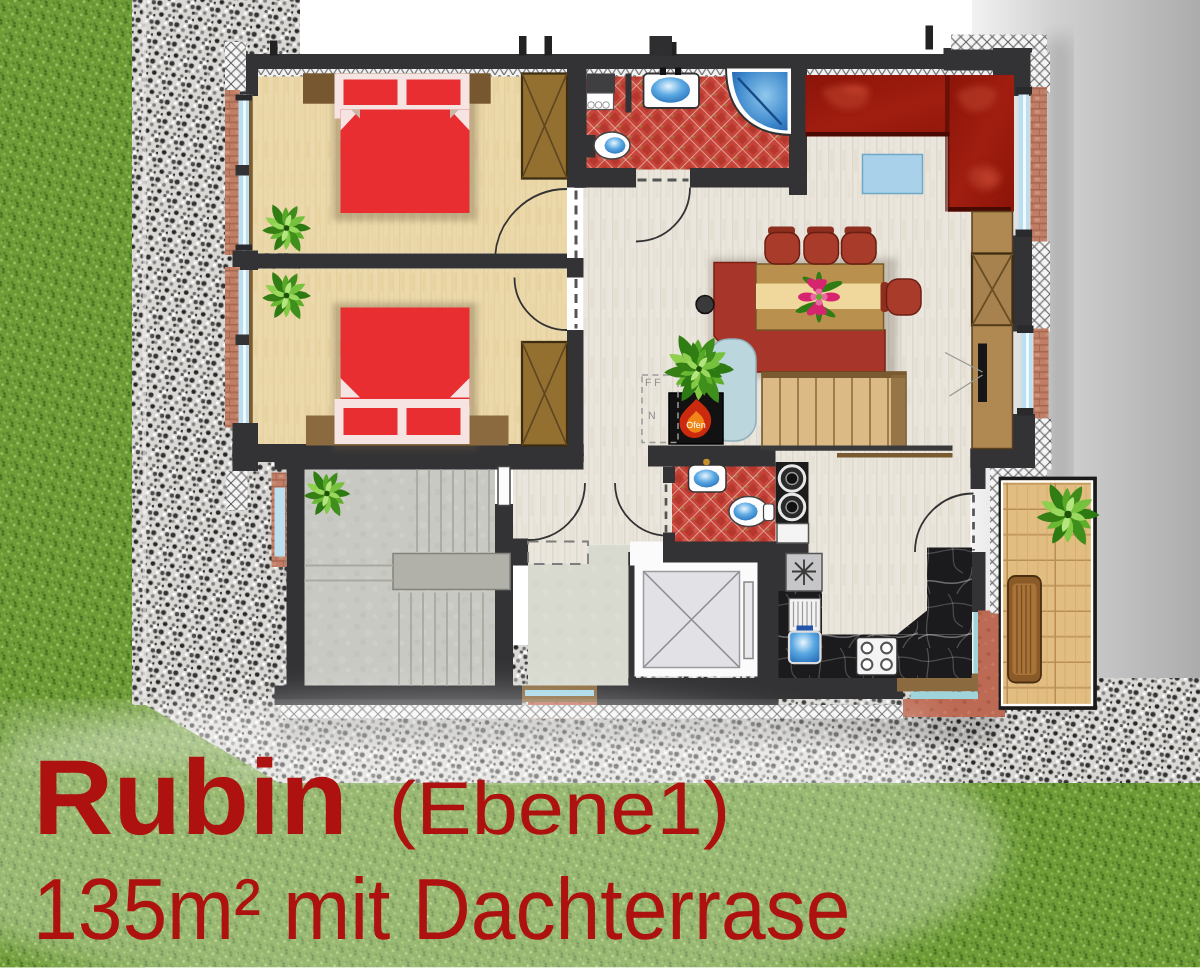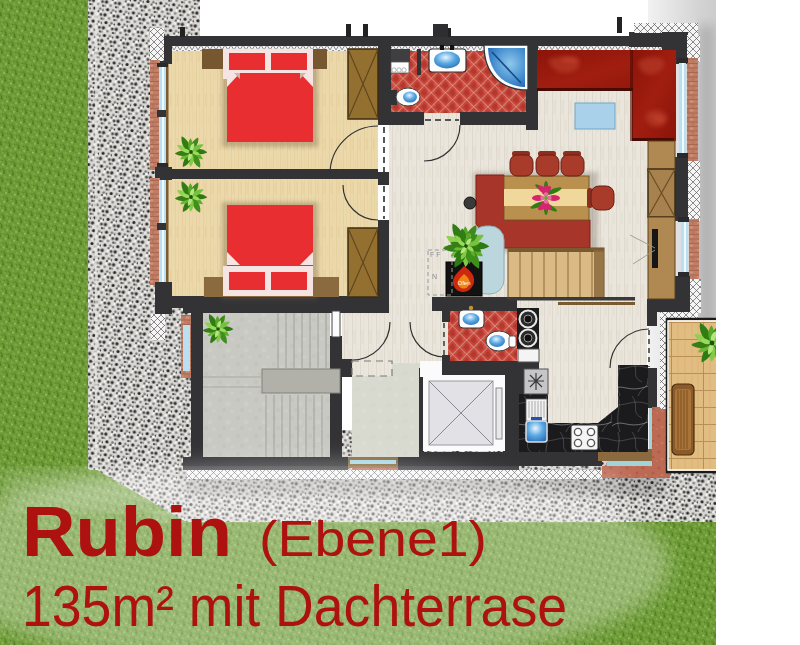--- a/index.html
+++ b/index.html
@@ -1,16 +1,16 @@
 <!DOCTYPE html>
 <html><head>
 <meta charset="utf-8">
 <style>
 html,body{margin:0;padding:0;background:#fff;}
-#wrap{width:716px;height:645px;position:relative;overflow:hidden;font-family:"Liberation Sans",sans-serif;}
+#wrap{width:800px;height:645px;position:relative;overflow:hidden;font-family:"Liberation Sans",sans-serif;}
 </style>
 </head>
 <body>
 <div id="wrap">
 <svg width="800" height="645" viewBox="0 0 800 645">
 <defs>
 <pattern id="grass" width="9" height="9" patternUnits="userSpaceOnUse" patternTransform="rotate(12)">
   <rect width="9" height="9" fill="#6f9c37"></rect>
   <circle cx="2" cy="2.5" r="1.0" fill="#56832a"></circle>
   <circle cx="6" cy="1" r="0.8" fill="#93bb55"></circle>

